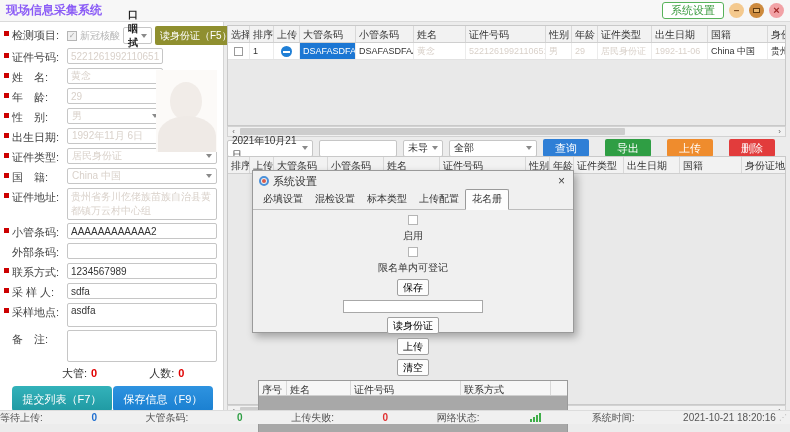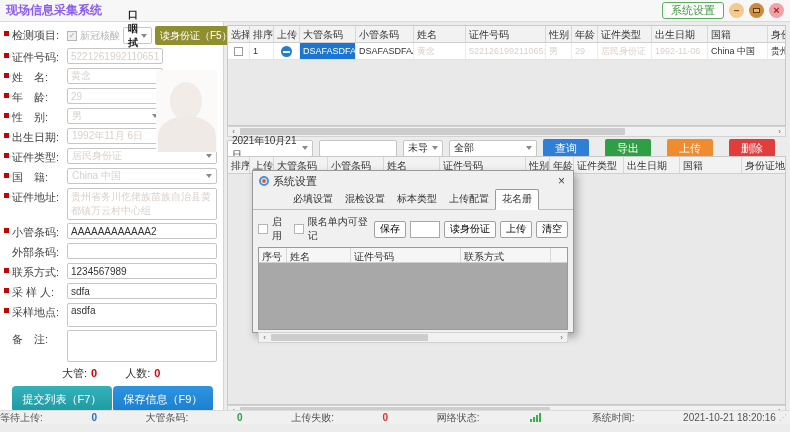--- a/index.html
+++ b/index.html
@@ -56,21 +56,21 @@
   .swab-select { width:50px; height:17px; font-weight:bold; color:#222; }
   .readid-btn { background:#8f8f2f; color:#fff; border:none; border-radius:2px;
     font-size:10px; height:19px; padding:0 5px; margin-left:auto; font-family:inherit;
     white-space:nowrap; cursor:pointer; }
   .photo { position:absolute; left:156px; top:48px; width:61px; height:82px;
     background:#fcfaf8; overflow:hidden; }
   .photo .head { position:absolute; left:14px; top:12px; width:32px; height:38px;
     border-radius:50% 50% 48% 48%; background:#f1ece8; }
   .photo .torso { position:absolute; left:2px; top:46px; width:58px; height:40px;
     border-radius:50% 50% 0 0; background:#efeae6; }
-  .counts { display:flex; gap:28px; padding-left:58px; font-size:11px; margin:4px 0 5px; }
+  .counts { display:flex; gap:52px; padding-left:58px; font-size:11px; margin:4px 0 5px; }
   .cnum { color:#e00000; font-weight:bold; margin-left:4px; }
   .btnrow { display:flex; justify-content:space-between; padding:0 4px 0 8px; }
   .bigbtn { border:none; border-radius:4px; color:#fff; font-size:11px;
     height:26px; width:100px; font-family:inherit; cursor:pointer; }
   .submit-btn { background:linear-gradient(#33b2ba,#1f99a2); }
   .save-btn { background:linear-gradient(#2e93e0,#1a7fd0); }
 
   
   .grid { position:absolute; background:#e9e9e9; border:1px solid #c9c9c9; overflow:hidden; }
   .grid-header { display:flex; background:#f2f2f2; border-bottom:1px solid #cfcfcf; height:17px; }
@@ -107,25 +107,25 @@
 
   
   .dialog { position:absolute; left:252px; top:170px; width:322px; height:163px;
     background:#f0f0f0; border:1px solid #9a9a9a; box-shadow:3px 4px 8px rgba(0,0,0,.3); }
   .dlg-title { height:20px; display:flex; align-items:center; padding:0 6px; gap:4px; font-size:11px; }
   .gear { width:10px; height:10px; border-radius:50%; border:2px solid #4a90d9; position:relative; flex:none; }
   .gear::after { content:""; position:absolute; left:1px; top:1px; width:4px; height:4px;
     border-radius:50%; background:#d95b4a; }
   .dlg-close { margin-left:auto; font-size:12px; color:#444; cursor:pointer; padding:0 2px; }
   .dlg-tabs { display:flex; align-items:flex-end; height:19px; padding:0 4px;
-    border-bottom:1px solid #bdbdbd; font-size:10px;justify-content:center; }
+    border-bottom:1px solid #bdbdbd; font-size:10px; }
   .dtab { padding:2px 6px 3px; color:#333; cursor:pointer; }
   .dtab.active { background:#fdfdfd; border:1px solid #9a9a9a; border-bottom:1px solid #fdfdfd;
     margin-bottom:-1px; border-radius:2px 2px 0 0; }
-  .dlg-controls { display:flex; align-items:center; gap:4px; padding:5px 5px 4px; font-size:10px; }
+  .dlg-controls { display:flex; align-items:center; gap:4px; padding:5px 5px 4px; font-size:10px;flex-direction:column; }
   .dbtn { border:1px solid #a0a0a0; background:#fdfdfd; border-radius:2px; height:17px;
     font-size:10px; font-family:inherit; padding:0 5px; cursor:pointer; white-space:nowrap; }
   .dlg-input { flex:1; min-width:30px; height:17px; border:1px solid #a8a8a8;
     font-family:inherit; font-size:10px; padding:0 3px; }
   .dlg-table { margin:0 5px; border:1px solid #9a9a9a; background:#a8a8a8; height:83px; overflow:hidden; }
   .dlg-table .grid-header { height:15px; background:#f6f6f6; }
   .dlg-scroll { position:static; margin:2px 5px 0; height:11px; }
 
   
   .statusbar { position:absolute; left:0; right:0; bottom:8px; height:14px; background:#f0f0f0;

